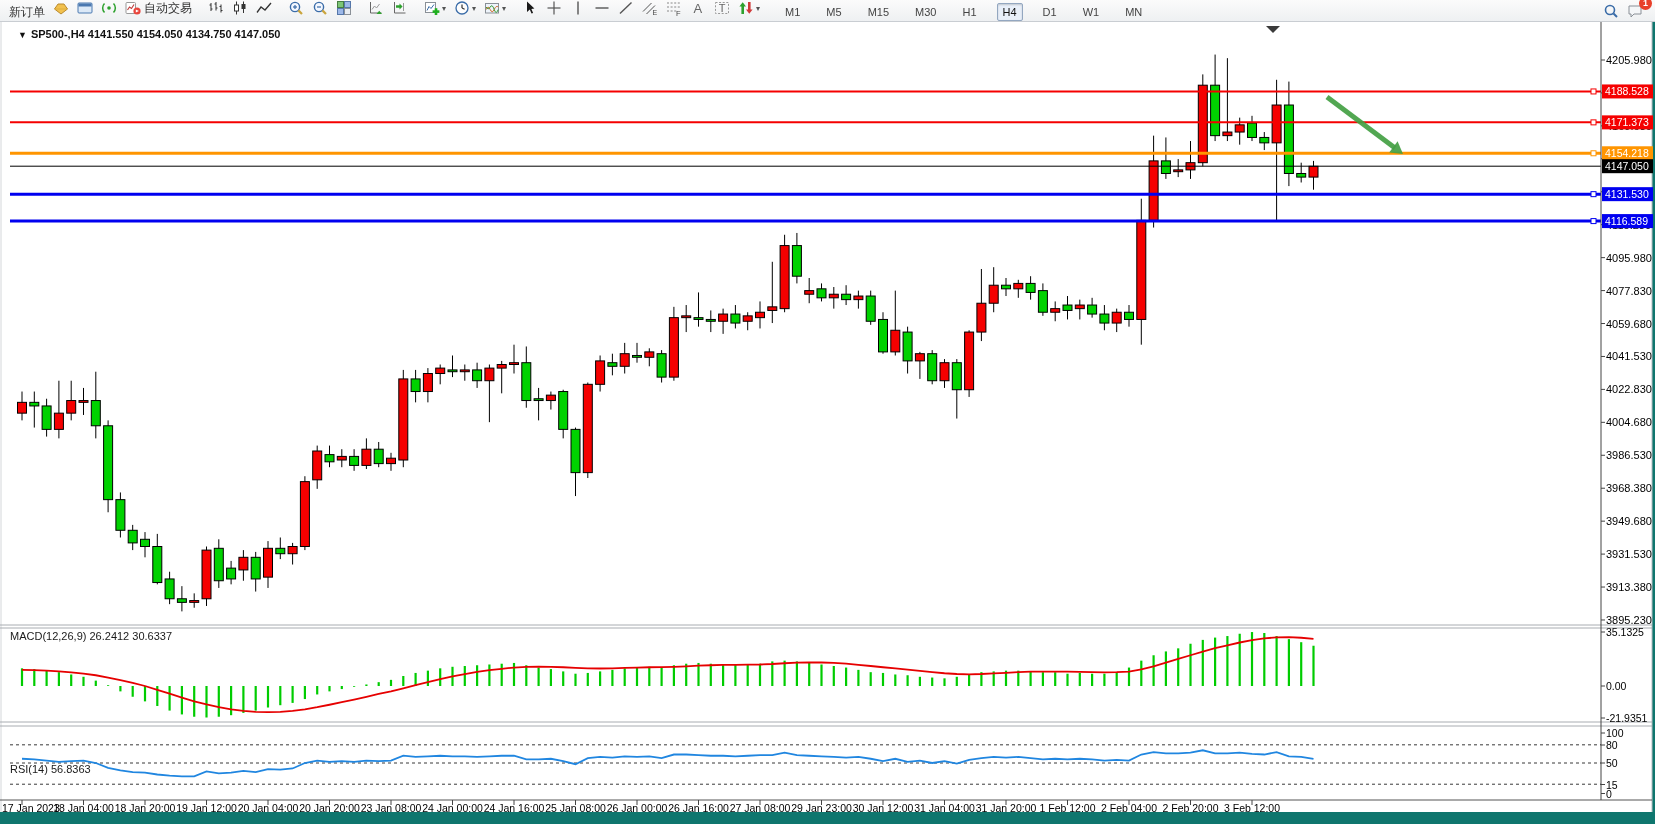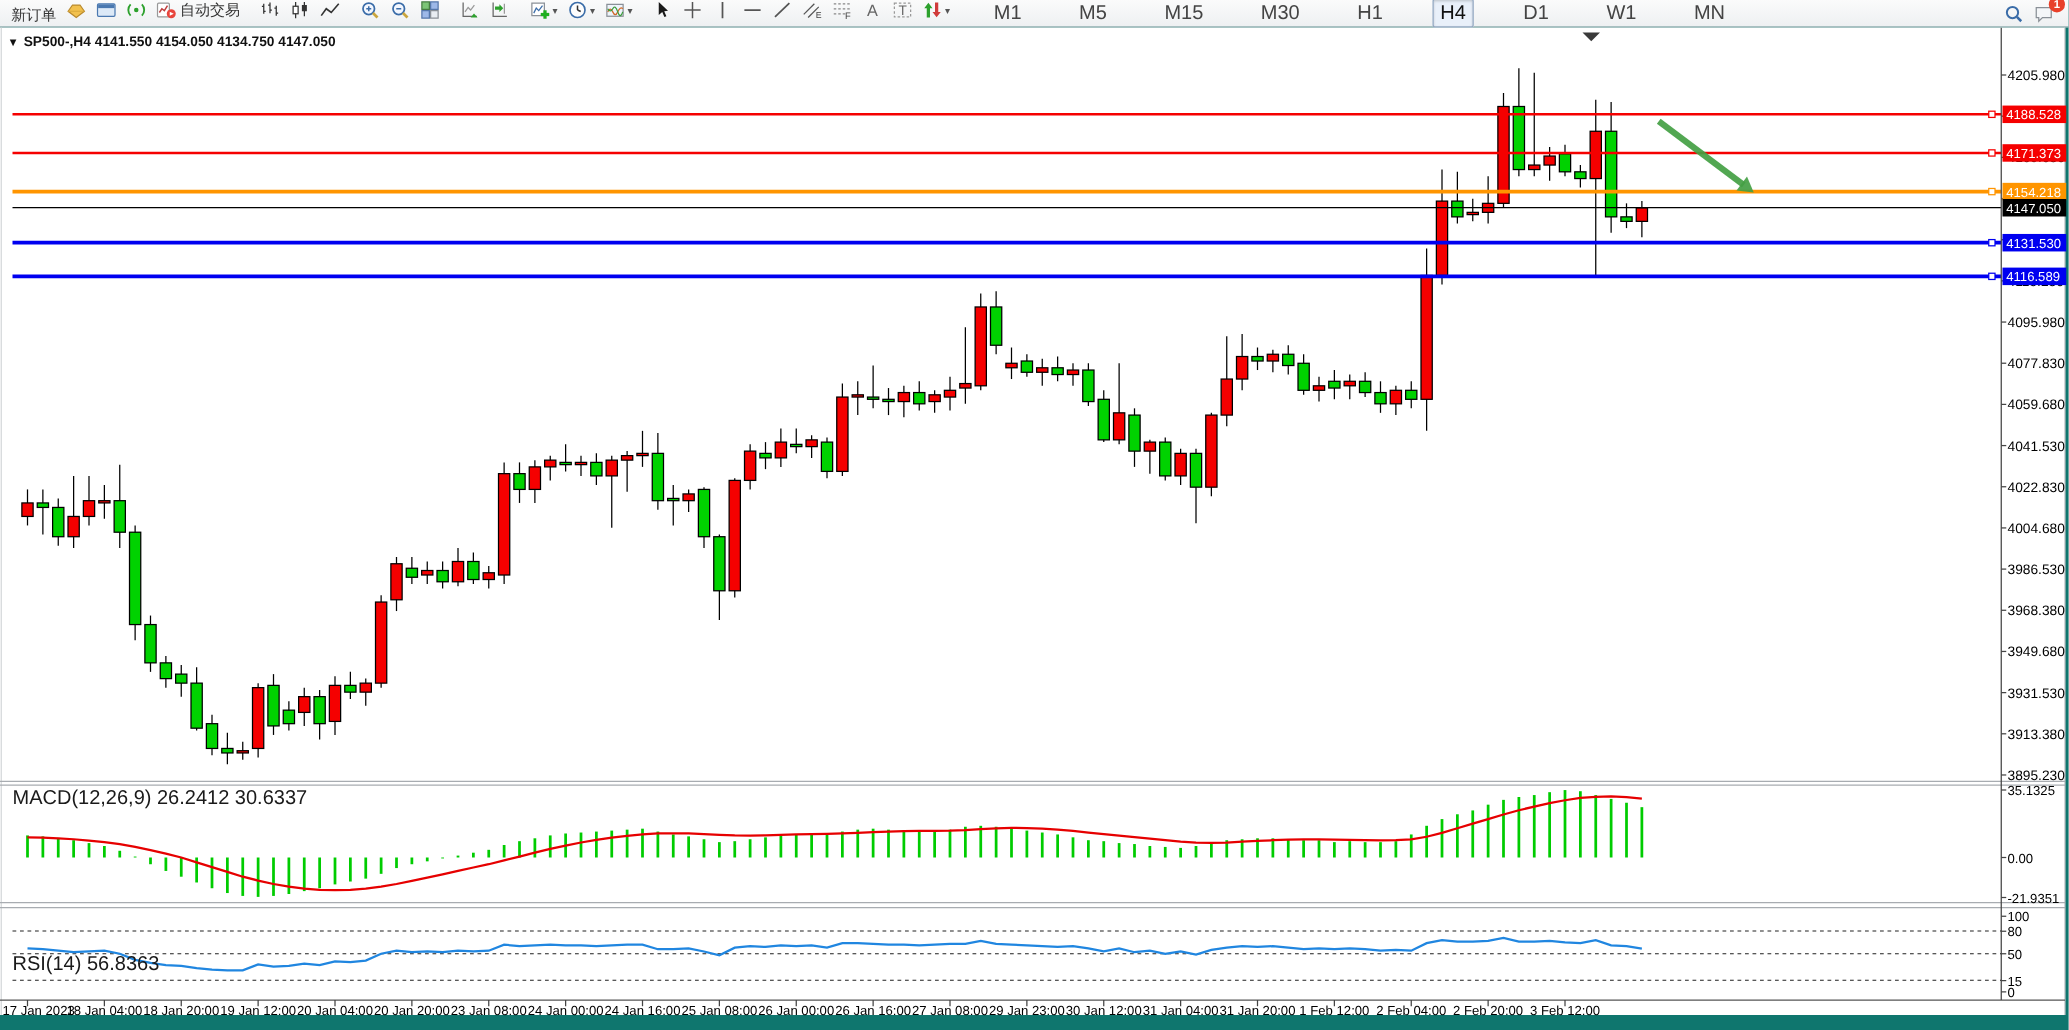--- a/index.html
+++ b/index.html
@@ -6,30 +6,30 @@
   #stage{position:relative;width:1655px;height:824px;overflow:hidden;background:#0f766e;}
   
   #toolbar{position:absolute;top:0;left:0;width:1655px;height:22px;background:linear-gradient(#fbfbfb,#eef0f2);
            border-bottom:1px solid #c9cdd2;display:flex;align-items:center;padding:0 2px;box-sizing:border-box;z-index:5;}
   .tb-btn{display:inline-flex;align-items:center;height:20px;padding:0 3px;border:1px solid transparent;border-radius:2px;
           cursor:default;white-space:nowrap;color:#333;font-size:12px;}
   .tb-btn svg{display:block;}
   .tb-btn .lbl{margin-left:3px;}
   .tb-sep{width:1px;height:16px;background:#c4c8cd;margin:0 4px;box-shadow:1px 0 0 #fff;}
   .tb-dd{font-size:8px;color:#555;margin-left:2px;}
-  .tf{font-size:16px;color:#444;padding:2px 5px;border:1px solid transparent;border-radius:2px;margin:0 17px;}
+  .tf{font-size:11px;color:#444;padding:2px 5px;border:1px solid transparent;border-radius:2px;margin:0 7px;}
   .tf.active{border:1px solid #93a7c0;background:#e9f0fa;box-shadow:inset 0 1px 2px rgba(0,0,0,.18);color:#111;text-align:center;}
   #tb-right{margin-left:auto;display:flex;align-items:center;}
   #chat-wrap{position:relative;margin-right:6px;}
   #chat-badge{position:absolute;top:-4px;right:-6px;min-width:13px;height:13px;border-radius:7px;background:#e8402a;
               color:#fff;font-size:9px;line-height:13px;text-align:center;font-weight:bold;padding:0 2px;box-sizing:border-box;}
   
-  #chart-title{position:absolute;left:6px;top:28px;font-size:11px;font-weight:bold;color:#111;z-index:3;}
+  #chart-title{position:absolute;left:18px;top:28px;font-size:11px;font-weight:bold;color:#111;z-index:3;}
   #chart-title .tri{font-size:9px;margin-right:4px;color:#111;}
-  .ind-label{position:absolute;left:10px;font-size:16px;color:#1a1a1a;z-index:3;}
+  .ind-label{position:absolute;left:10px;font-size:11px;color:#1a1a1a;z-index:3;}
   #macd-label{top:630px;}
   #rsi-label{top:728px;margin-top:35px;}
   svg text{font-family:"Liberation Sans","DejaVu Sans",sans-serif;}
 </style>
 </head>
 <body>
 
 <div id="stage">
 
   <div id="toolbar">

